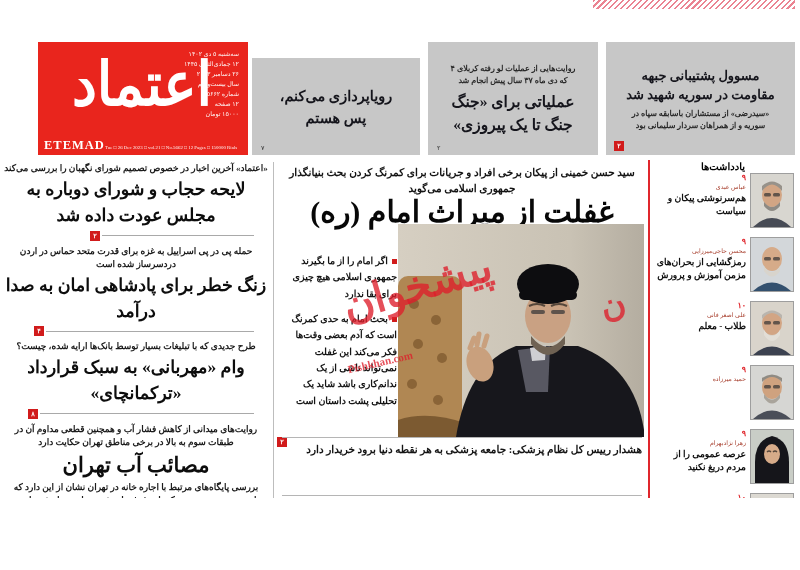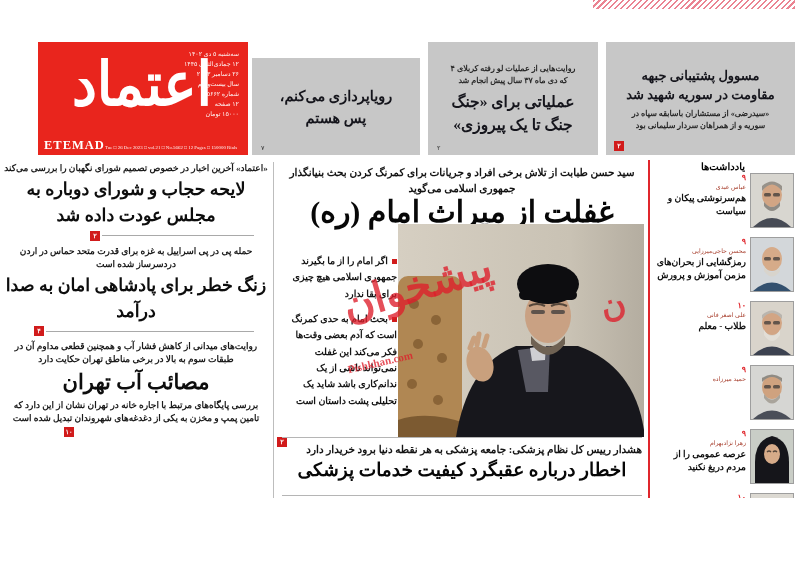--- a/index.html
+++ b/index.html
@@ -116,32 +116,40 @@
 
     <div class="story" style="margin-top:4px;">
       <div class="kicker">حمله پی در پی اسراییل به غزه برای قدرت متحد حماس در اردن دردسرساز شده است</div>
       <div class="head">زنگ خطر برای پادشاهی امان به صدا درآمد</div>
       <div class="rulerow" style="margin-left:30px;">
         <span class="badge">۴</span>
         <span class="line"></span>
       </div>
     </div>
 
+    <div class="story" style="margin-top:4px;">
+      <div class="kicker">طرح جدیدی که با تبلیغات بسیار توسط بانک‌ها ارایه شده، چیست؟</div>
+      <div class="head">وام «مهربانی» به سبک قرارداد «ترکمانچای»</div>
+      <div class="rulerow" style="margin-left:24px;">
+        <span class="badge">۸</span>
+        <span class="line"></span>
+      </div>
+    </div>
 
     <div class="story" style="margin-top:3px;">
       <div class="kicker">روایت‌های میدانی از کاهش فشار آب و همچنین قطعی مداوم آن در طبقات سوم به بالا در برخی مناطق تهران حکایت دارد</div>
       <div class="head" style="font-size:21px;">مصائب آب تهران</div>
       <div class="kicker" style="margin-top:0;">بررسی پایگاه‌های مرتبط با اجاره خانه در تهران نشان از این دارد که تامین پمپ و مخزن به یکی از دغدغه‌های شهروندان تبدیل شده است</div>
       <div class="rulerow" style="margin-left:60px;margin-right:140px;">
         <span class="badge">۱۰</span>
       </div>
     </div>
   </div>
 
-  <div class="abs main-kicker" style="left:282px;top:165px;width:360px;">سید حسن طبابت از تلاش برخی افراد و جریانات برای کمرنگ کردن بحث بنیانگذار جمهوری اسلامی می‌گوید</div>
+  <div class="abs main-kicker" style="left:282px;top:165px;width:360px;">سید حسن خمینی از پیکان برخی افراد و جریانات برای کمرنگ کردن بحث بنیانگذار جمهوری اسلامی می‌گوید</div>
   <div class="abs main-head" style="left:282px;top:192px;width:360px;">غفلت از میراث امام (ره)</div>
 
   <div class="abs bullets" style="left:283px;top:253px;width:114px;">
     <div class="bullet">اگر امام را از ما بگیرند جمهوری اسلامی هیچ چیزی برای بقا ندارد</div>
     <div class="bullet">بحث امام به حدی کمرنگ است که آدم بعضی وقت‌ها فکر می‌کند این غفلت نمی‌تواند ناشی از یک ندانم‌کاری باشد شاید یک تحلیلی پشت داستان است</div>
   </div>
   <span class="badge abs" style="left:277px;top:437px;">۲</span>
 
   <svg class="abs" style="left:398px;top:224px;" width="246" height="213" viewBox="0 0 246 213" role="img">
     <defs>
@@ -177,21 +185,20 @@
     <rect x="153" y="86" width="14" height="4" rx="2" fill="#3a3a3a" opacity="0.75"></rect>
     <path d="M131,82 q8,-4 16,0 M153,82 q8,-4 16,0" stroke="#55463a" stroke-width="2" fill="none"></path>
   </svg>
 
   <div class="abs watermark" style="left:280px;top:270px;width:215px;font-size:42px;transform:rotate(-16deg);">پیشخوان</div>
   <div class="abs watermark" style="left:600px;top:284px;font-size:34px;transform:rotate(-16deg);">ن</div>
   <div class="abs watermark" style="left:347px;top:356px;font-size:11px;transform:rotate(-13deg);direction:ltr;">Pishkhan.com</div>
 
   <div class="abs hline" style="left:282px;top:437px;width:360px;"></div>
   <div class="abs med-kicker" style="left:282px;top:443px;width:360px;">هشدار رییس کل نظام پزشکی: جامعه پزشکی به هر نقطه دنیا برود خریدار دارد</div>
-  <div class="abs med-head" style="left:282px;top:459px;width:360px;">اخطار درباره عقبگرد کیفیت خدمات پزشکی</div>
   <div class="abs hline" style="left:282px;top:495px;width:360px;"></div>
   <div class="abs med-body" style="left:282px;top:500px;width:360px;height:68px;">
     <span class="red" style="font-weight:bold;">گروه اجتماعی|</span>
     <span>مجموعه‌ای شامل غیرواقعی بودن تعرفه خدمات پزشکی، فقدان امنیت شغلی پزشکان، مداخله افراد غیرکارشناس و منتفع در حوزه آموزش پزشکی و نادیده گرفتن حرمت جامعه پزشکی است. عواقب جبران‌ناپذیری از جمله هشدار درباره بازگشت کیفیت آموزش و خدمات پزشکی به دهه‌های ۱۳۵۰ و ۱۳۶۰ و اجرای بدون مطالعه برخی طرح‌ها، خروج پزشکان از کشور را به دنبال دارد. افزایش مهاجرت پزشکان از کشور، کناره‌گیری پزشکان از طبابت و در نهایت خسارات جانی برای عموم مردم خواهد داشت. رییس کل سازمان نظام پزشکی با تاکید بر اینکه افزایش چندبرابری تعداد پزشکان متخصص و فوق تخصص از سال ۱۳۶۲ تا سال ۱۴۰۲ امکان انجام پیچیده‌ترین خدمات پزشکی و جراحی‌های دشوار را فراهم کرده است، گفت: شرایط فعلی تعرفه‌ها و قوانین، انگیزه ماندن در کشور را از جامعه پزشکی می‌گیرد و جامعه پزشکی ایران به هر نقطه دنیا برود خریدار دارد. </span>
     <span class="red" style="font-weight:bold;">صفحه ۹ را بخوانید</span>
   </div>
 
   <div class="abs" style="left:652px;top:161px;width:142px;">
     <div class="notes-header">یادداشت‌ها</div>
 

